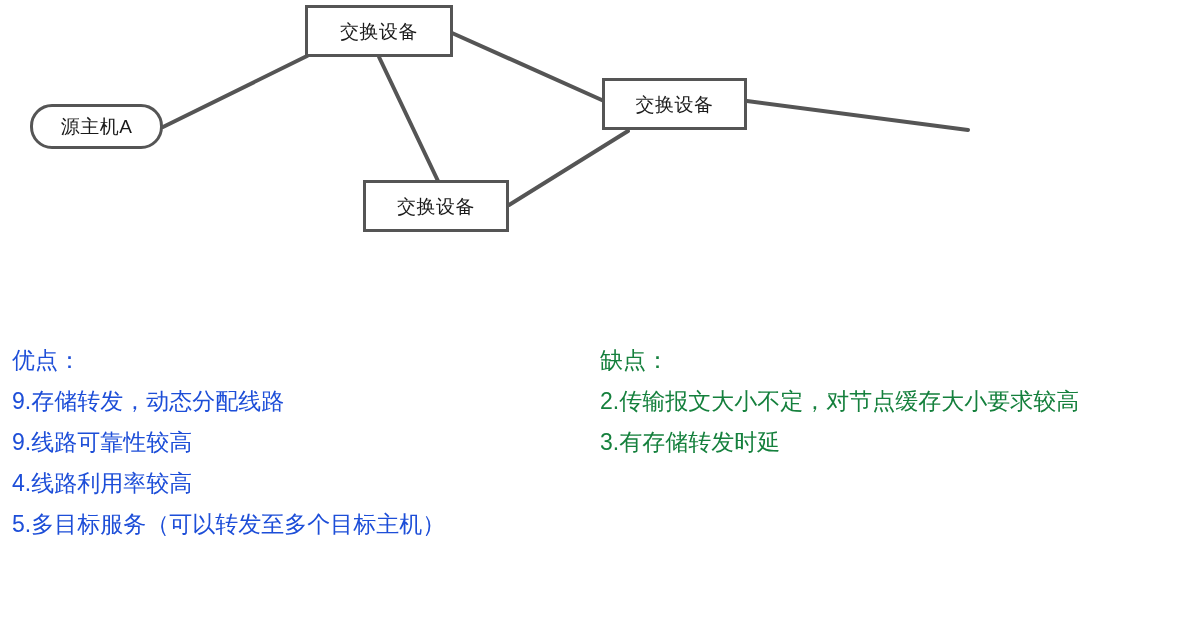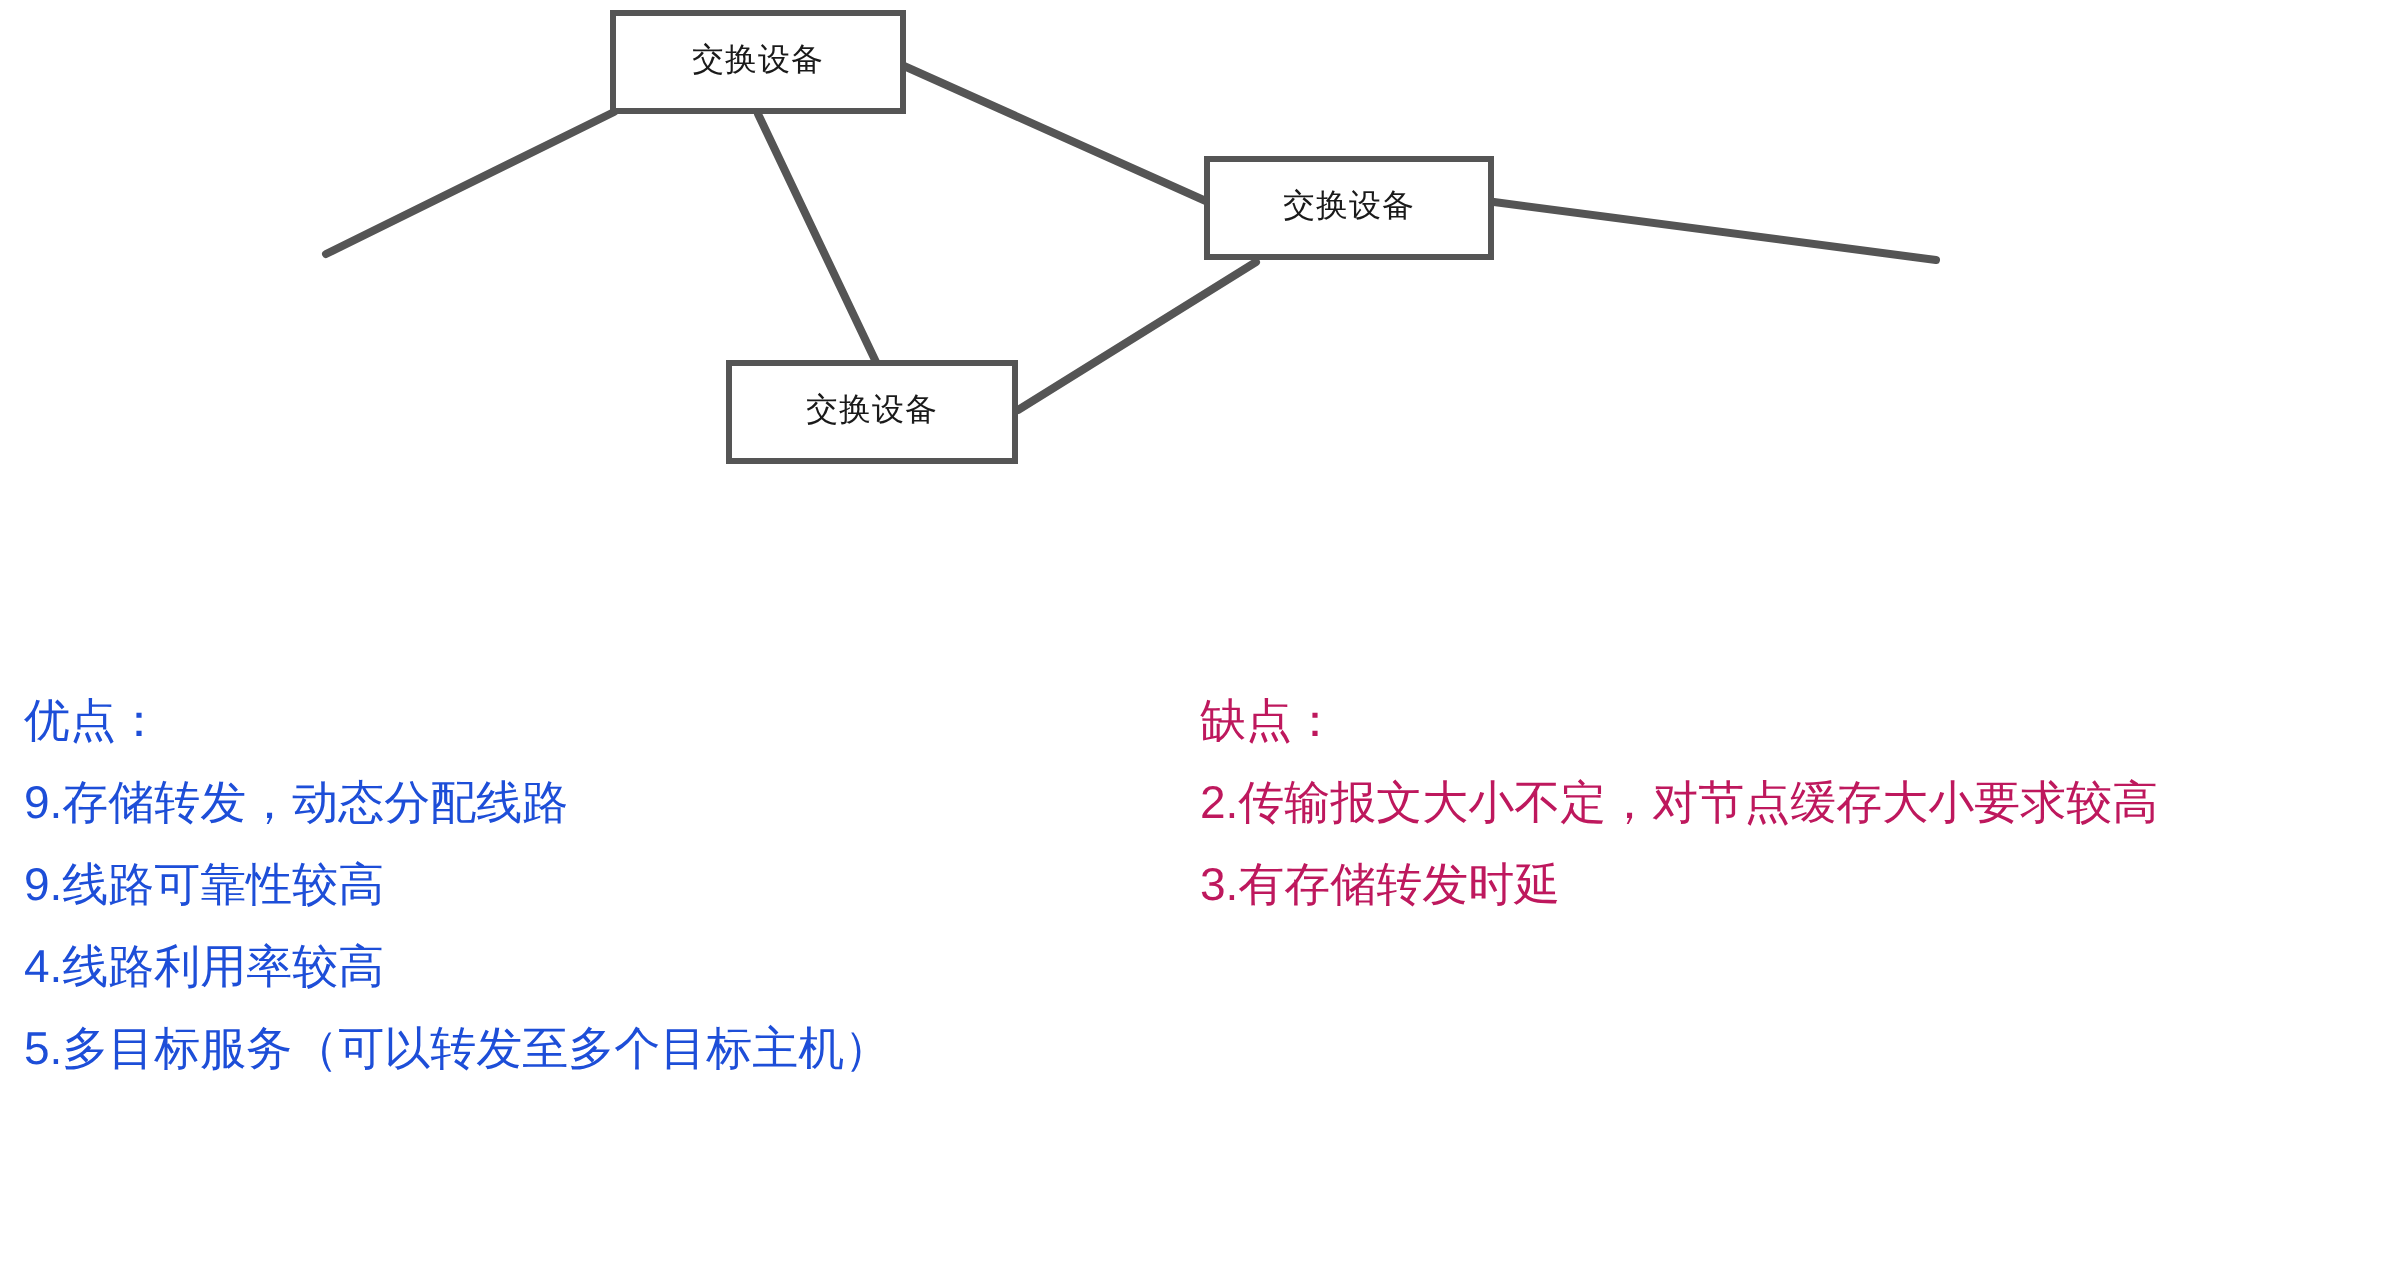--- a/index.html
+++ b/index.html
@@ -34,21 +34,21 @@
 
   .node {
     position: absolute;
     box-sizing: border-box;
     display: flex;
     align-items: center;
     justify-content: center;
     background: #ffffff;
     border: 3px solid #555555;
     color: #1a1a1a;
-    font-size: 16px;
+    font-size: 19px;
     line-height: 1;
     white-space: nowrap;
     letter-spacing: 0.5px;
   }
   .node.host {
     border-radius: 22px;
   }
   .node.switch {
     border-radius: 0;
   }
@@ -65,21 +65,21 @@
     white-space: nowrap;
   }
   #pros-block {
     left: 12px;
     top: 340px;
     color: #1d4ed8;
   }
   #cons-block {
     left: 600px;
     top: 340px;
-    color: #be185d;
+    color: #15803d;
   }
 </style>
 </head>
 <body>
 
 <div id="diagram-area">
 
   <svg id="diagram-svg" viewBox="0 0 1193 300" xmlns="http://www.w3.org/2000/svg">
 
     <line x1="163" y1="127" x2="307" y2="56" stroke="#555555" stroke-width="4" stroke-linecap="round"></line>
@@ -90,20 +90,23 @@
 
     <line x1="509" y1="205" x2="628" y2="131" stroke="#555555" stroke-width="4" stroke-linecap="round"></line>
 
     <line x1="747" y1="101" x2="968" y2="130" stroke="#555555" stroke-width="4" stroke-linecap="round"></line>
   </svg>
 
   <div class="node switch" style="left:305px; top:5px; width:148px; height:52px;">
     <span>交换设备</span>
   </div>
 
+  <div class="node host" style="left:30px; top:104px; width:133px; height:45px;">
+    <span>源主机A</span>
+  </div>
 
   <div class="node switch" style="left:602px; top:78px; width:145px; height:52px;">
     <span>交换设备</span>
   </div>
 
 
   <div class="node switch" style="left:363px; top:180px; width:146px; height:52px;">
     <span>交换设备</span>
   </div>
 

